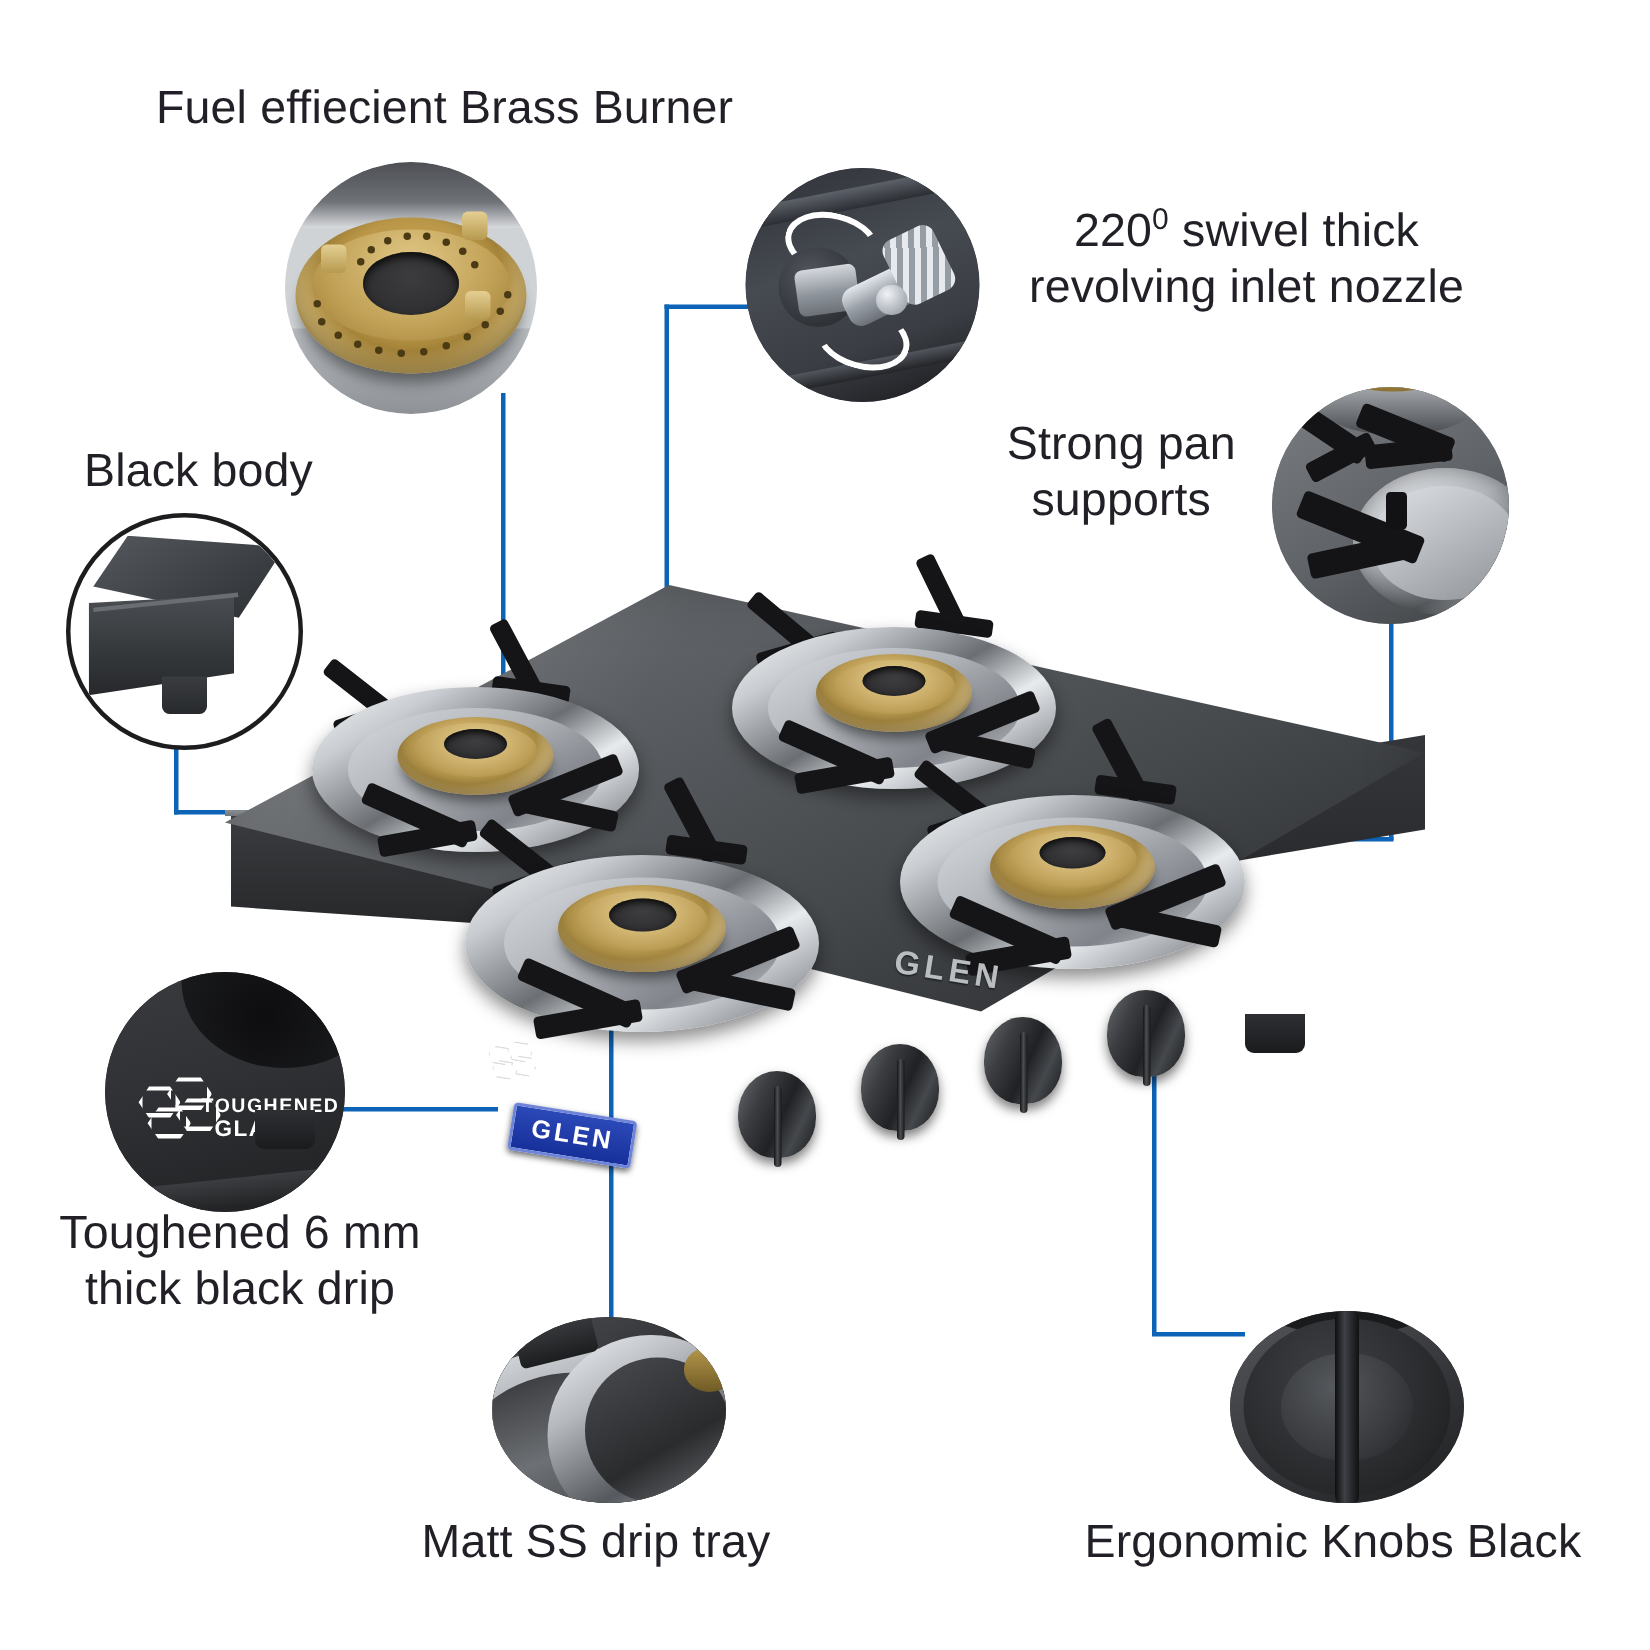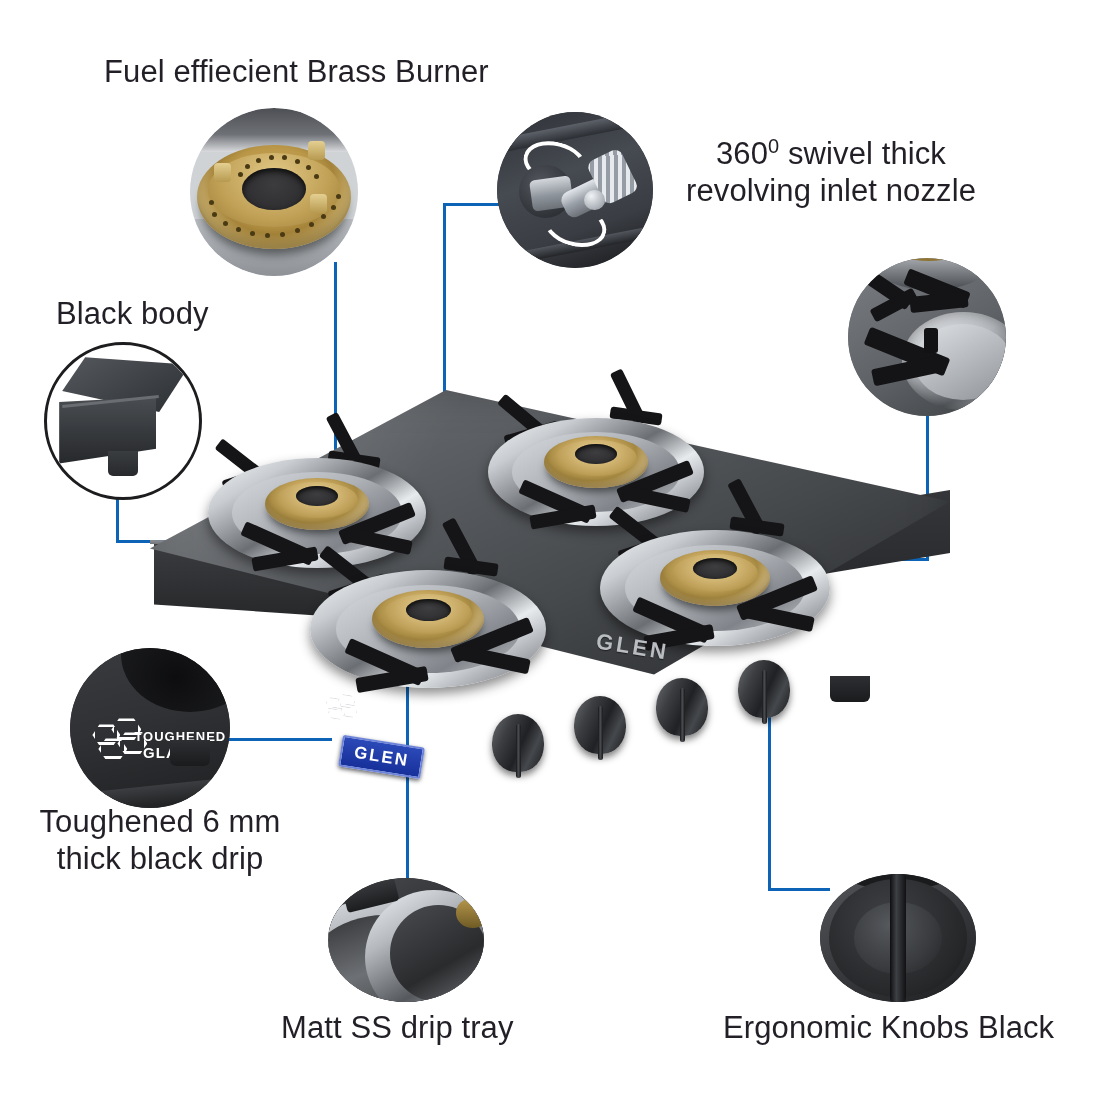--- a/index.html
+++ b/index.html
@@ -219,22 +219,23 @@
   .knob .ptr{position:absolute;left:46%;top:18%;width:9%;height:92%;border-radius:999px;
     background:linear-gradient(90deg,#141416,#4b4e52 45%,#171819);}
 </style>
 </head>
 <body>
 
 <div id="stage">
 
   <div class="label" style="left:104px;top:54px;">Fuel effiecient Brass Burner</div>
 
-  <div class="label center" style="left:666px;top:136px;width:330px;"><span>360</span><span class="sup">0</span><span> swivel thick</span><br><span>revolving inlet nozzle</span></div>
-
+  <div class="label center" style="left:666px;top:136px;width:330px;"><span>220</span><span class="sup">0</span><span> swivel thick</span><br><span>revolving inlet nozzle</span></div>
+
+  <div class="label center" style="left:640px;top:278px;width:215px;"><span>Strong pan</span><br><span>supports</span></div>
 
   <div class="label" style="left:56px;top:296px;">Black body</div>
 
   <div class="label center" style="left:10px;top:804px;width:300px;"><span>Toughened 6 mm</span><br><span>thick black drip</span></div>
 
   <div class="label" style="left:723px;top:1010px;">Ergonomic Knobs Black</div>
 
   <div class="label" style="left:281px;top:1010px;">Matt SS drip tray</div>
 
   <div class="conn v" style="left:334px;top:262px;height:240px;"></div>

